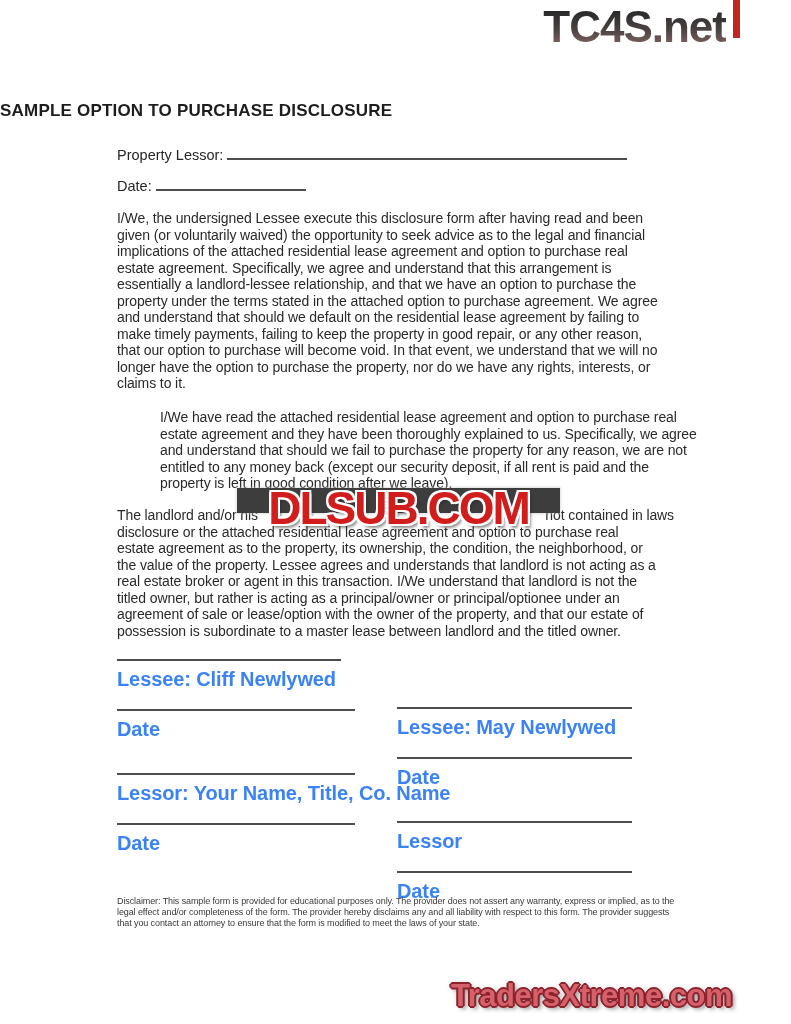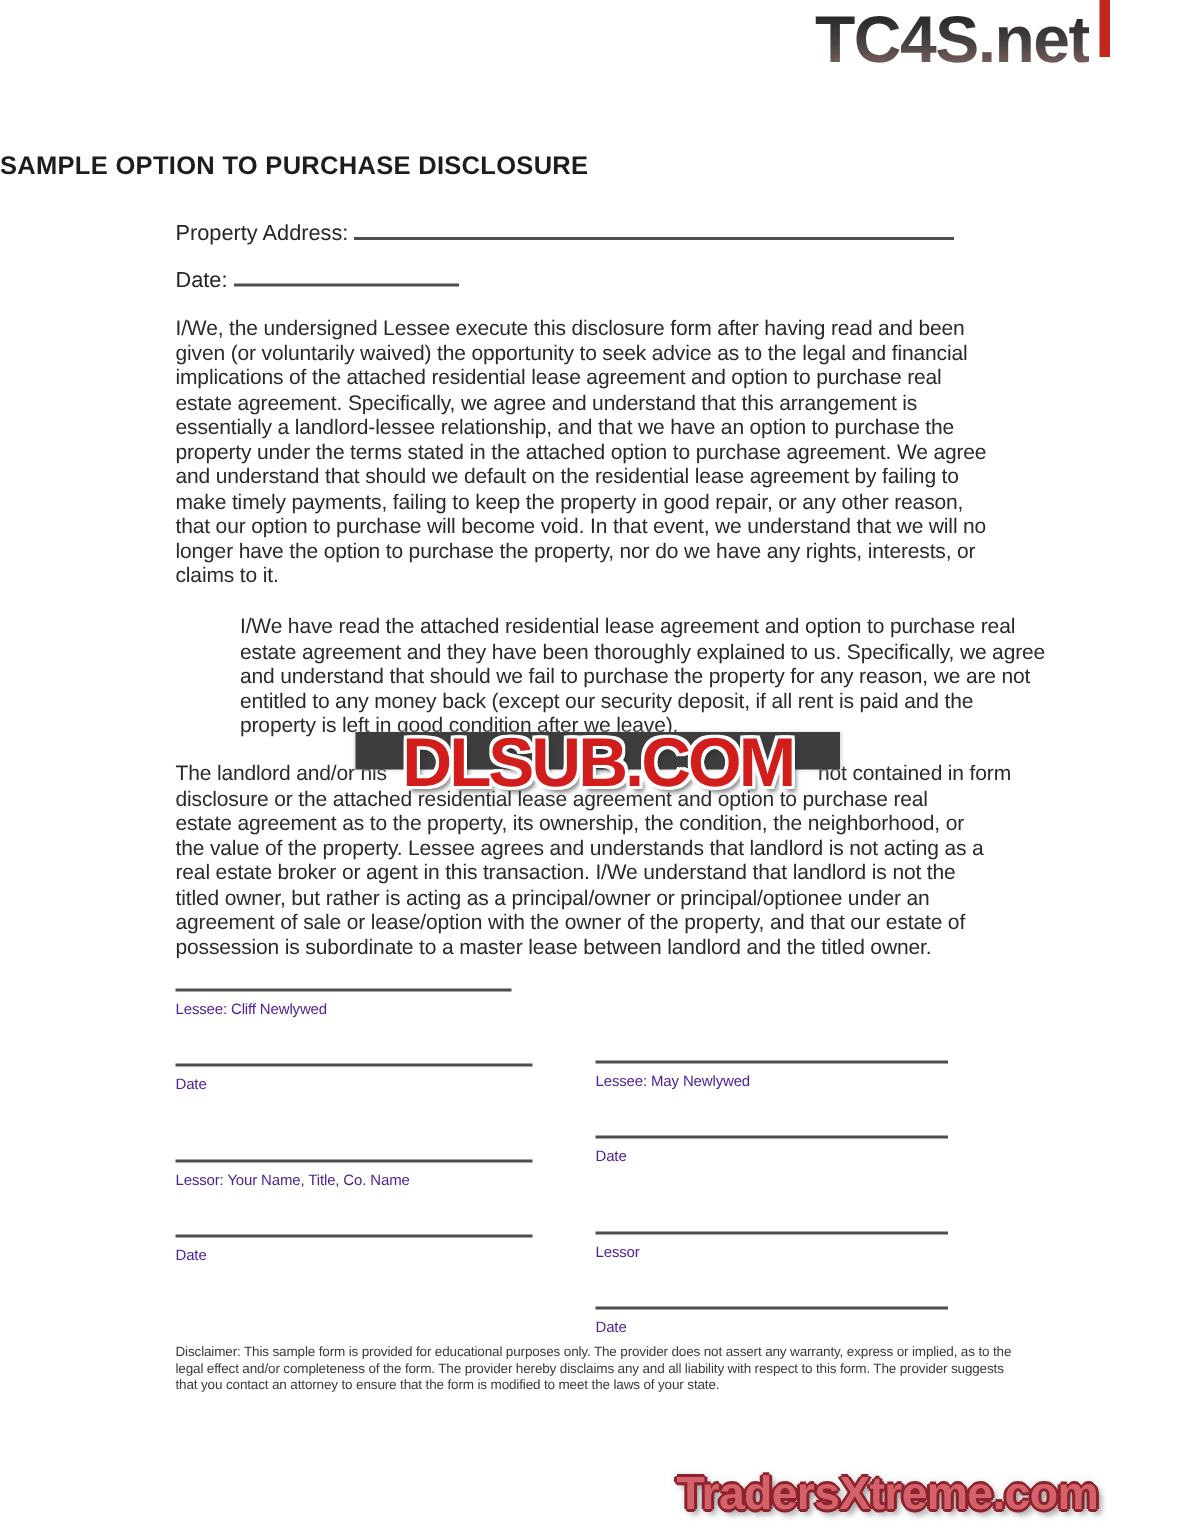--- a/index.html
+++ b/index.html
@@ -133,24 +133,25 @@
   .para-3-rest { top: 523.5px; }
 
   
   .sigline {
     position: absolute;
     border-top: 2px solid #4d4d4d;
     height: 0;
   }
   .sig-label {
     position: absolute;
-    font-size: 10px;
-    letter-spacing: -0.1px;
-    white-space: nowrap;
-    color: #4c1d95;
+    font-size: 20px;
+    letter-spacing: -0.1px;
+    white-space: nowrap;
+    color: #3b82f6;
+    font-weight: bold;
   }
   .col-l { left: 117px; }
   .col-r { left: 397px; margin-top: 48px; }
   .w-l1 { width: 224px; } .w-l { width: 238px; } .w-r { width: 235px; }
   .y-line1 { top: 659px; } .y-lab1 { top: 668px; }
   .y-line2 { top: 709px; } .y-lab2 { top: 718px; }
   .y-line3 { top: 773px; } .y-lab3 { top: 782px; }
   .y-line4 { top: 823px; } .y-lab4 { top: 832px; }
 
   .disclaimer {
@@ -168,32 +169,32 @@
 <body>
 
 <div class="page">
 
   <div class="tc4s">TC4S.net</div>
   <div class="corner-ribbon"></div>
 
   <div class="doc-title">SAMPLE OPTION TO PURCHASE DISCLOSURE</div>
 
   <div class="field-row row-property">
-    <span>Property Address:</span><span class="uline uline-property"></span>
+    <span>Property Lessor:</span><span class="uline uline-property"></span>
   </div>
   <div class="field-row row-date">
     <span>Date:</span><span class="uline uline-date"></span>
   </div>
 
   <div class="para para-1">I/We, the undersigned Lessee execute this disclosure form after having read and been<br>given (or voluntarily waived) the opportunity to seek advice as to the legal and financial<br>implications of the attached residential lease agreement and option to purchase real<br>estate agreement. Specifically, we agree and understand that this arrangement is<br>essentially a landlord-lessee relationship, and that we have an option to purchase the<br>property under the terms stated in the attached option to purchase agreement. We agree<br>and understand that should we default on the residential lease agreement by failing to<br>make timely payments, failing to keep the property in good repair, or any other reason,<br>that our option to purchase will become void. In that event, we understand that we will no<br>longer have the option to purchase the property, nor do we have any rights, interests, or<br>claims to it.</div>
   <div class="para para-2">I/We have read the attached residential lease agreement and option to purchase real<br>estate agreement and they have been thoroughly explained to us. Specifically, we agree<br>and understand that should we fail to purchase the property for any reason, we are not<br>entitled to any money back (except our security deposit, if all rent is paid and the<br>property is left in good condition after we leave).</div>
 
   <div class="para-3-line1">
     <span>The landlord and/or his</span>
-    <span>not contained in form</span>
+    <span>not contained in laws</span>
   </div>
   <div class="para para-3-rest">disclosure or the attached residential lease agreement and option to purchase real<br>estate agreement as to the property, its ownership, the condition, the neighborhood, or<br>the value of the property. Lessee agrees and understands that landlord is not acting as a<br>real estate broker or agent in this transaction. I/We understand that landlord is not the<br>titled owner, but rather is acting as a principal/owner or principal/optionee under an<br>agreement of sale or lease/option with the owner of the property, and that our estate of<br>possession is subordinate to a master lease between landlord and the titled owner.</div>
 
   <div class="dlsub-band"></div>
   <div class="dlsub-text">DLSUB.COM</div>
 
   <div class="sigline col-l w-l1 y-line1"></div>
   <div class="sigline col-r w-r  y-line1"></div>
   <div class="sig-label col-l y-lab1">Lessee: Cliff Newlywed</div>
   <div class="sig-label col-r y-lab1">Lessee: May Newlywed</div>

